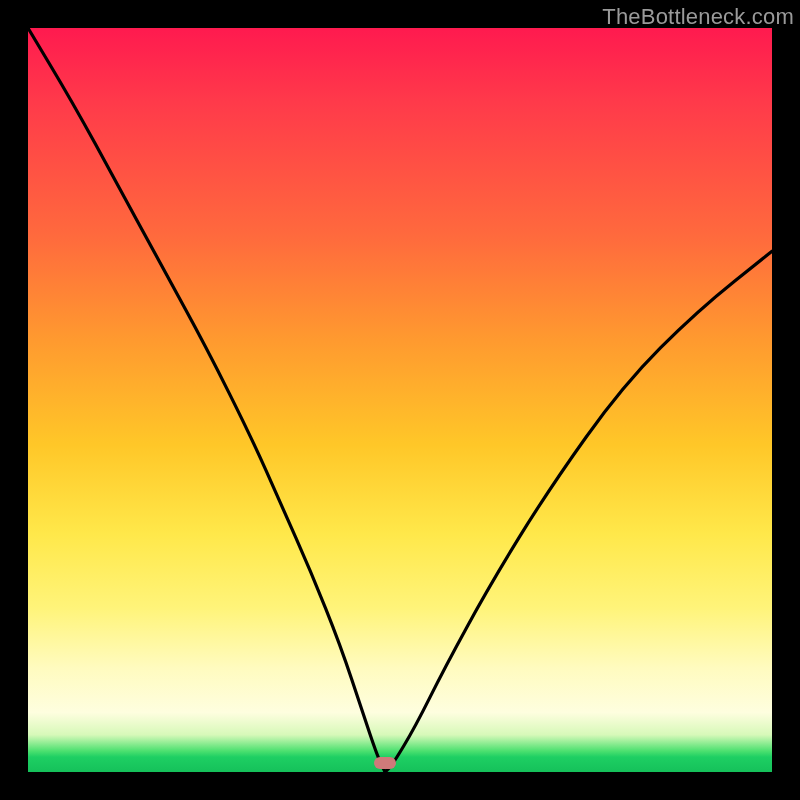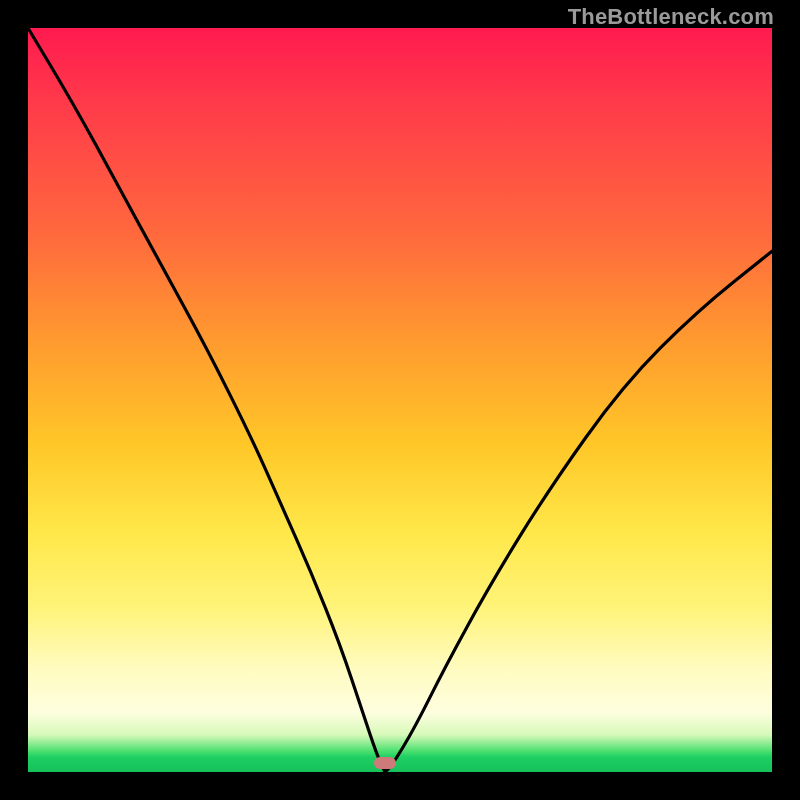--- a/index.html
+++ b/index.html
@@ -36,24 +36,24 @@
       #fefedf 92%,
       #d7f9b9 95%,
       #4be06f 97.2%,
       #1ecf63 98%,
       #15c15a 100%
     );
   }
   .watermark {
     position: absolute;
     top: 4px;
-    right: 26px;
+    right: 6px;
     color: #9a9a9a;
     font-size: 22px;
-    font-weight: 700;
+    font-weight: 400;
     letter-spacing: 0.2px;
     user-select: none;
   }
   svg.curve {
     position: absolute;
     left: 0;
     top: 0;
     width: 744px;
     height: 744px;
     overflow: visible;

